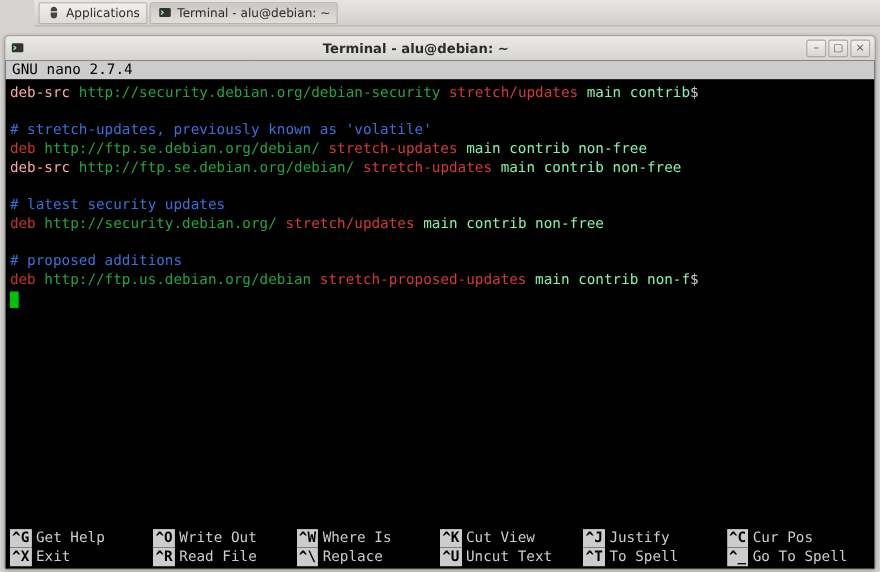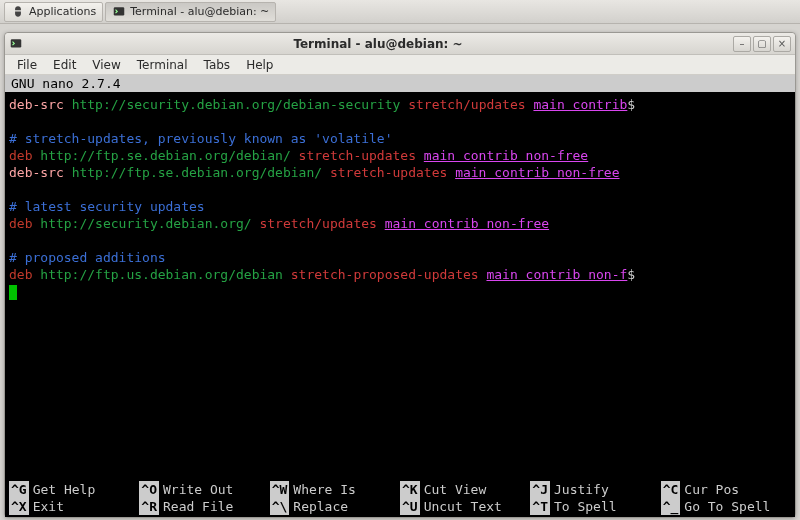--- a/index.html
+++ b/index.html
@@ -10,21 +10,21 @@
     font-size: 12px;
     overflow: hidden;
     color: #2b2b2b;
   }
   
   .taskbar {
     height: 24px;
     background: linear-gradient(#e8e6e2,#d2d0cc);
     border-bottom: 1px solid #b6b3ae;
     display: flex; align-items: center;
-    padding: 0 4px; gap: 2px;
+    padding: 0 4px; gap: 2px; margin-left: 31px;
   }
   .task-btn {
     display: flex; align-items: center;
     height: 20px; padding: 0 6px;
     border: 1px solid #b6b3ae;
     background: linear-gradient(#f3f1ed,#dddbd6);
     border-radius: 2px;
     font-size: 11px; gap: 4px;
     cursor: pointer;
   }
@@ -93,21 +93,21 @@
   }
   .cursor {
     display:inline-block; width:8px; height:15px;
     background:#00c200; vertical-align:bottom;
   }
   
   .tok-deb     { color:#c0392b; }     
   .tok-debsrc  { color:#fca5a5; }     
   .tok-url     { color:#25a244; }     
   .tok-suite   { color:#d13a3a; }     
-  .tok-comp    { color:#d946ef;text-decoration:underline; }     
+  .tok-comp    { color:#86efac; }     
   .tok-comment { color:#3b6fd6; }     
   .tok-dollar  { color:#cccccc; }
   
   .nano-keys {
     display:grid;
     grid-template-columns: repeat(6, 1fr);
     grid-auto-rows: 17px;
     padding: 0 4px 2px 4px;
   }
   .nano-key { display:flex; gap:4px; align-items:center; overflow:hidden;}
@@ -144,28 +144,20 @@
         <path d="M6 8l3 3-3 3" stroke="#9f9" stroke-width="2" fill="none"></path>
       </svg>
     <div class="title-spacer">Terminal - alu@debian: ~</div>
     <div class="win-controls">
       <div class="win-btn">–</div>
       <div class="win-btn">▢</div>
       <div class="win-btn">×</div>
     </div>
   </div>
 
-  <div class="menubar" id="menubar">
-      <span class="menu-item">File</span>
-      <span class="menu-item">Edit</span>
-      <span class="menu-item">View</span>
-      <span class="menu-item">Terminal</span>
-      <span class="menu-item">Tabs</span>
-      <span class="menu-item">Help</span>
-    </div>
 
   <div class="term-body">
     <div class="nano-header">
       <span class="left">GNU nano 2.7.4</span>
     </div>
 
     <div class="file-content" id="file-content"><div><span class="tok-debsrc">deb-src</span> <span class="tok-url">http://security.debian.org/debian-security</span> <span class="tok-suite">stretch/updates</span> <span class="tok-comp">main contrib</span><span class="tok-dollar">$</span></div><div>&nbsp;</div><div><span class="tok-comment"># stretch-updates, previously known as 'volatile'</span></div><div><span class="tok-deb">deb</span> <span class="tok-url">http://ftp.se.debian.org/debian/</span> <span class="tok-suite">stretch-updates</span> <span class="tok-comp">main contrib non-free</span></div><div><span class="tok-debsrc">deb-src</span> <span class="tok-url">http://ftp.se.debian.org/debian/</span> <span class="tok-suite">stretch-updates</span> <span class="tok-comp">main contrib non-free</span></div><div>&nbsp;</div><div><span class="tok-comment"># latest security updates</span></div><div><span class="tok-deb">deb</span> <span class="tok-url">http://security.debian.org/</span> <span class="tok-suite">stretch/updates</span> <span class="tok-comp">main contrib non-free</span></div><div>&nbsp;</div><div><span class="tok-comment"># proposed additions</span></div><div><span class="tok-deb">deb</span> <span class="tok-url">http://ftp.us.debian.org/debian</span> <span class="tok-suite">stretch-proposed-updates</span> <span class="tok-comp">main contrib non-f</span><span class="tok-dollar">$</span></div><div><span class="cursor"></span></div></div>
 
     <div class="nano-keys" id="nano-keys">
         <div class="nano-key">

